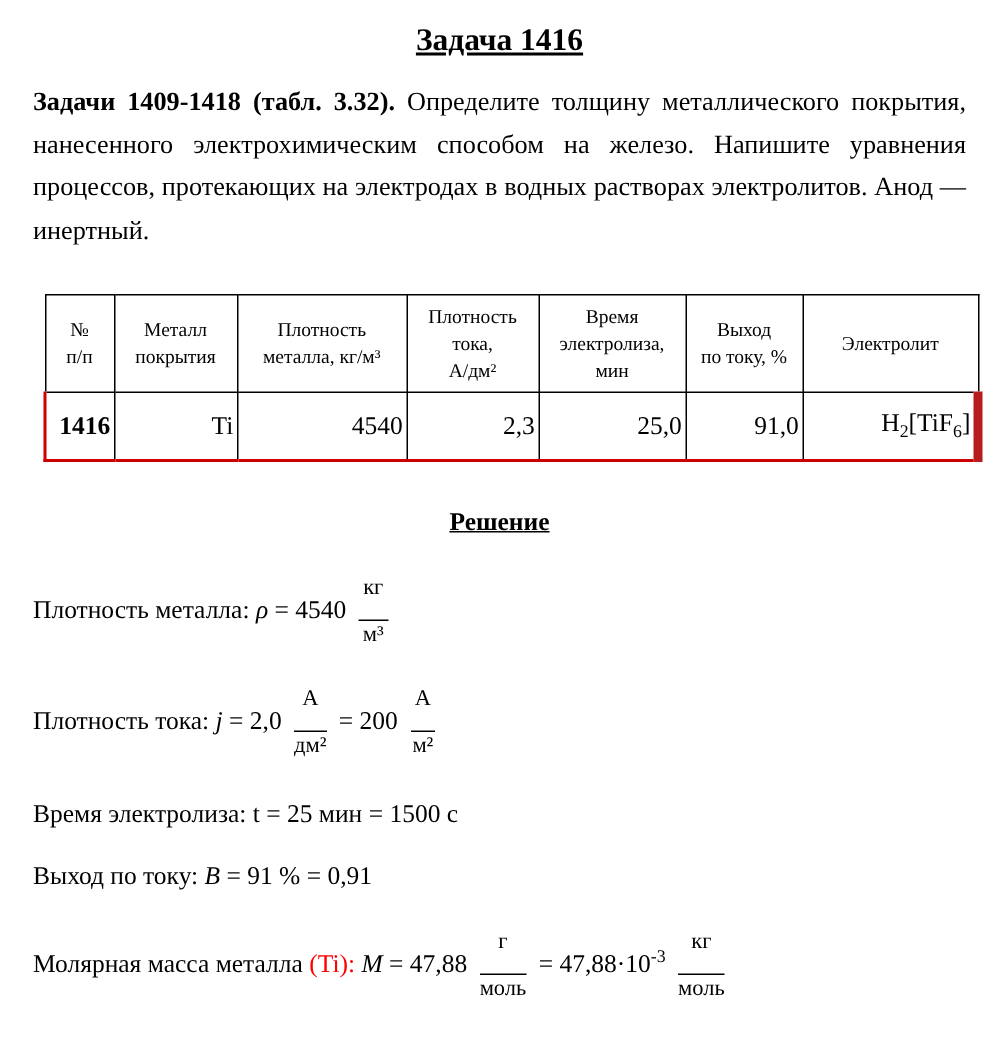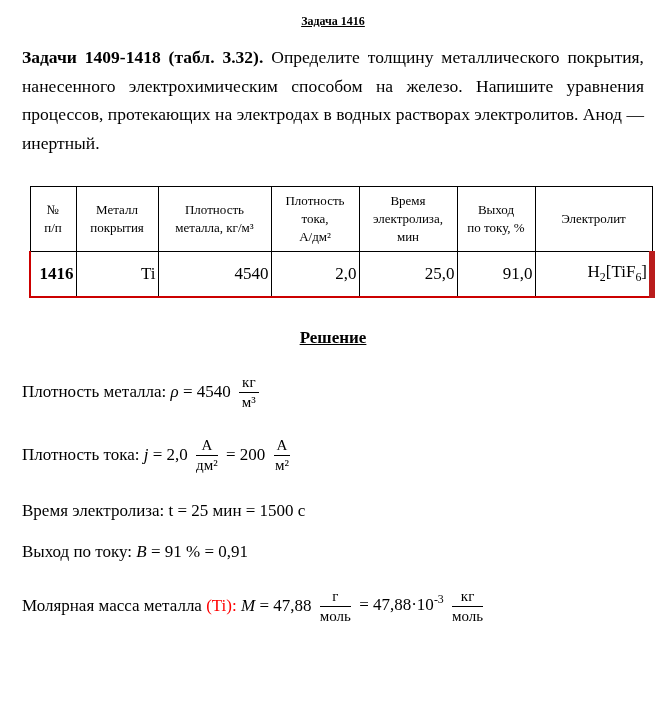--- a/index.html
+++ b/index.html
@@ -4,21 +4,21 @@
 <style>
   html, body { margin: 0; padding: 0; }
   body {
     width: 666px; height: 706px; overflow: hidden;
     background: #ffffff; color: #000000;
     font-family: "Liberation Serif", "DejaVu Serif", serif;
   }
   .page { padding: 14px 22px 0 22px; }
 
   .title {
-    font-size: 12px; font-weight: bold; text-align: center;
+    font-size: 21px; font-weight: bold; text-align: center;
     text-decoration: underline; margin: 0 0 14px 0;
   }
 
   .problem {
     font-size: 17.5px; line-height: 1.64; text-align: justify;
     margin: 0 0 28px 0;
   }
   .problem b { font-weight: bold; }
 
   table.data-table {
@@ -48,21 +48,21 @@
   .sol .line-frac { margin-top: 26px; margin-bottom: 26px; }
   .red { color: #ff0000; }
   i.sym { font-style: italic; }
   sub { font-size: 70%; }
   sup { font-size: 70%; }
 
   .frac {
     display: inline-block; vertical-align: middle; text-align: center;
     font-size: 15px; line-height: 1.15; margin: 0 4px;
   }
-  .frac .num { display: block; border-bottom: 1px solid #000; padding: 0 3px 1px 3px; }
+  .frac .num { display: block; border-bottom: 1px solid #000; padding: 0 3px 12px 3px; }
   .frac .den { display: block; padding-top: 1px; }
 </style>
 </head>
 <body>
 
 <div class="page">
 
   <h1 class="title">Задача 1416</h1>
 
   <p class="problem"><b>Задачи 1409-1418 (табл. 3.32).</b>
@@ -95,21 +95,21 @@
         <th>Выход
 по току, %</th>
         <th>Электролит</th>
       </tr>
     </thead>
     <tbody>
       <tr class="data-row">
         <td class="bold">1416</td>
         <td>Ti</td>
         <td>4540</td>
-        <td>2,0</td>
+        <td>2,3</td>
         <td>25,0</td>
         <td>91,0</td>
         <td><span>H</span><sub>2</sub><span>[TiF</span><sub>6</sub><span>]</span></td>
       </tr>
     </tbody>
   </table>
 
   <h2 class="solution-heading">Решение</h2>
 
   <div class="sol">

